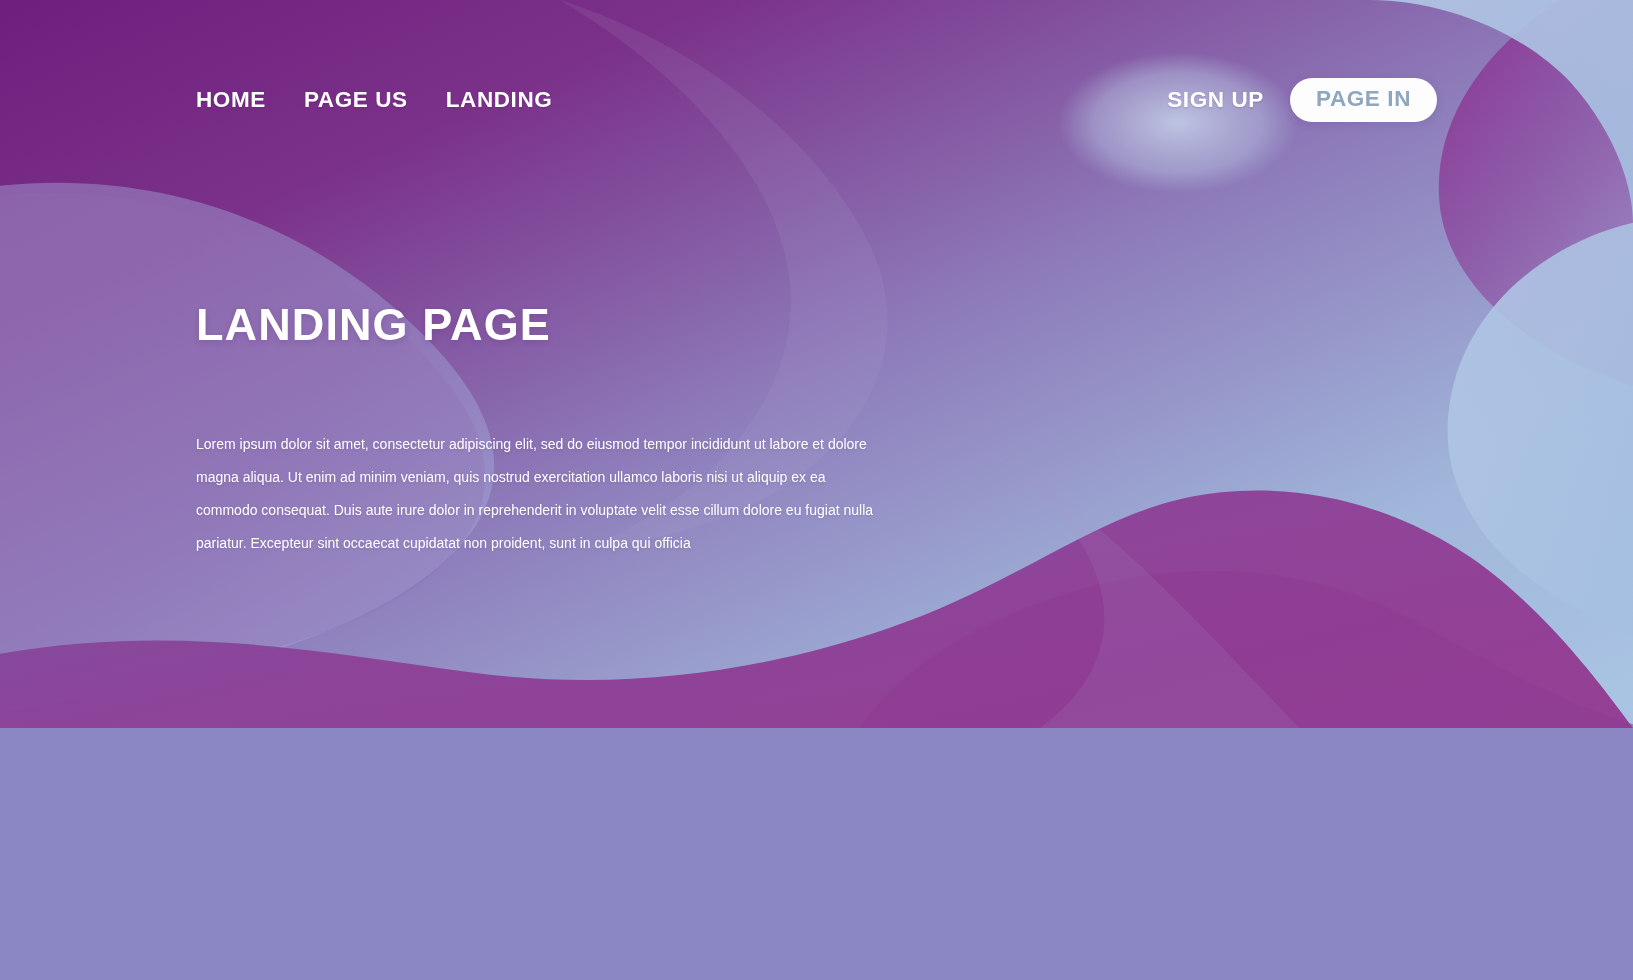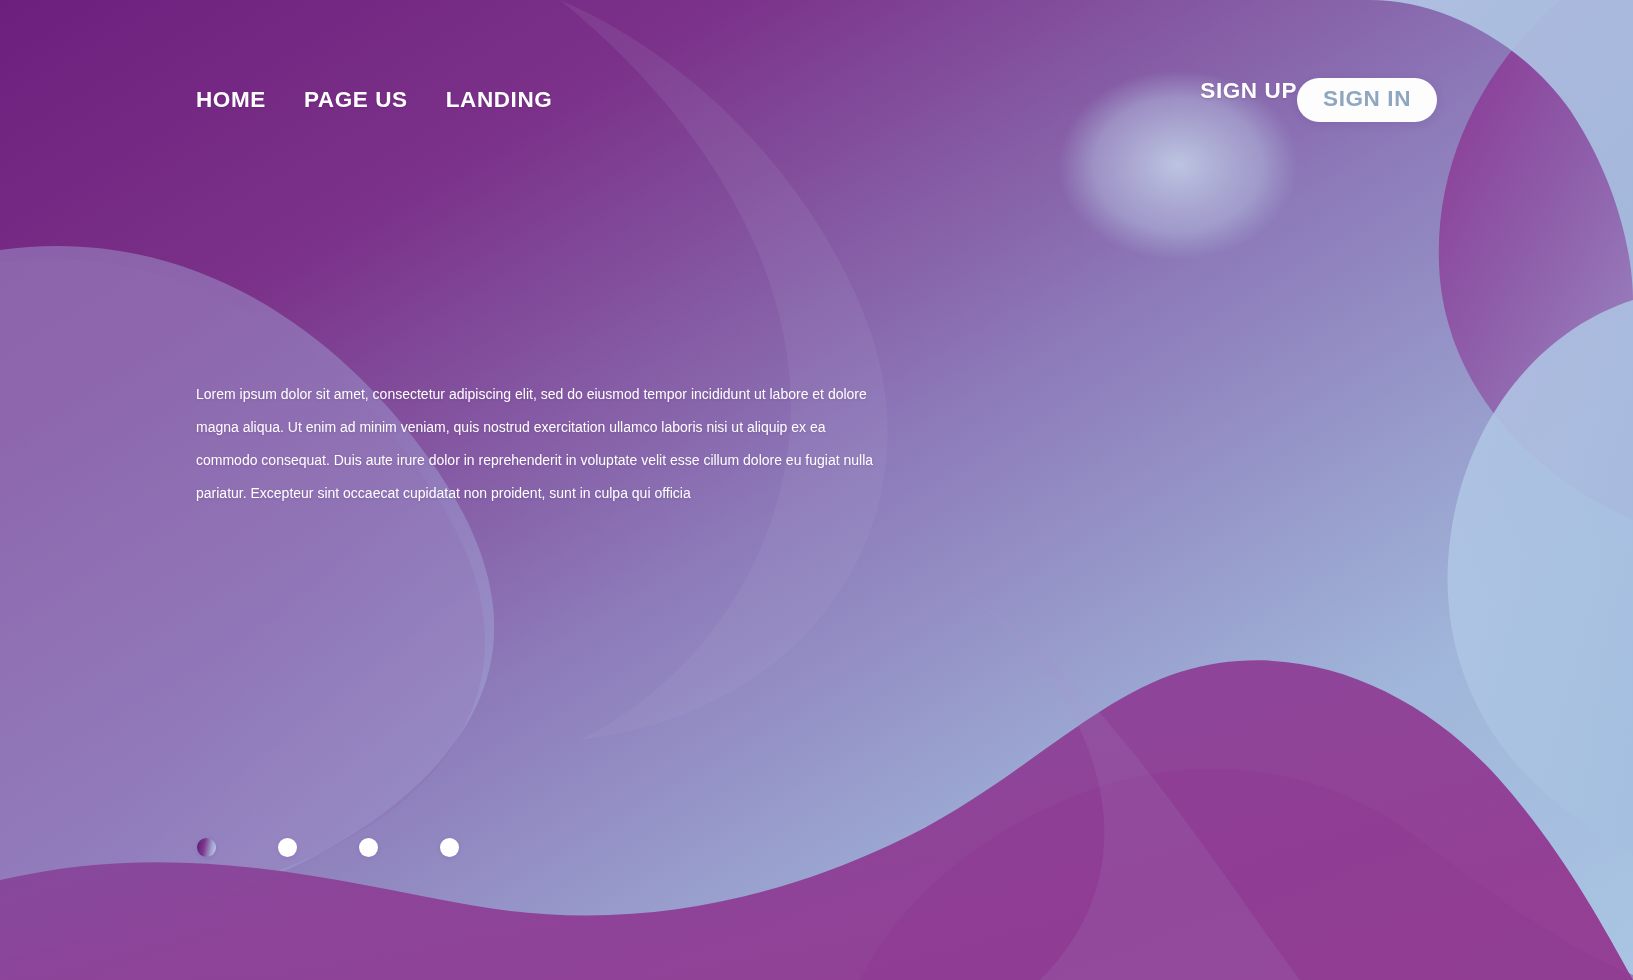--- a/index.html
+++ b/index.html
@@ -4,21 +4,21 @@
 <style>
   * { margin:0; padding:0; box-sizing:border-box; }
   html,body { width:1633px; height:980px; overflow:hidden; }
   body {
     font-family:"Liberation Sans", sans-serif;
     background:#8b86c4;
   }
   .stage {
     position:relative;
     width:1633px;
-    height:980px;
+    height:728px;
     overflow:hidden;
     background:linear-gradient(120deg,#6d1f7d 0%, #7e3a90 18%, #8d7ab9 45%, #9fb4d8 72%, #a8c3e2 100%);
   }
   .bg-layer { position:absolute; inset:0; width:100%; height:100%; }
 
   
   .nav {
     position:absolute;
     left:0; top:0;
     width:1633px;
@@ -32,21 +32,21 @@
   .nav-left { display:flex; align-items:center; gap:38px; }
   .nav-link {
     color:#ffffff;
     font-size:22.5px;
     font-weight:bold;
     letter-spacing:0.6px;
     text-decoration:none;
     white-space:nowrap;
     text-shadow:0 1px 2px rgba(60,20,80,.18);
   }
-  .nav-right { display:flex; }
+  .nav-right { display:flex; align-items:center; gap:26px; }
   .signup-link {
     color:#ffffff;
     font-size:22.5px;
     font-weight:bold;
     letter-spacing:0.6px;
     text-decoration:none;
     white-space:nowrap;
     text-shadow:0 1px 2px rgba(60,20,80,.18);
   }
   .signin-btn {
@@ -189,25 +189,26 @@
   </svg>
 
   <nav class="nav">
     <div class="nav-left">
       <a class="nav-link" href="#">HOME</a>
       <a class="nav-link" href="#">PAGE US</a>
       <a class="nav-link" href="#">LANDING</a>
     </div>
     <div class="nav-right">
       <a class="signup-link" href="#">SIGN UP</a>
-      <button class="signin-btn">SIGN IN</button>
+      <button class="signin-btn">PAGE IN</button>
     </div>
   </nav>
 
   <div class="hero">
+    <h1 class="hero-title">LANDING PAGE</h1>
     <p class="hero-text">Lorem ipsum dolor sit amet, consectetur adipiscing elit, sed do eiusmod tempor incididunt ut labore et dolore magna aliqua. Ut enim ad minim veniam, quis nostrud exercitation ullamco laboris nisi ut aliquip ex ea commodo consequat. Duis aute irure dolor in reprehenderit in voluptate velit esse cillum dolore eu fugiat nulla pariatur. Excepteur sint occaecat cupidatat non proident, sunt in culpa qui officia</p>
   </div>
 
   <div class="dots">
     <button class="dot active"></button>
     <button class="dot"></button>
     <button class="dot"></button>
     <button class="dot"></button>
   </div>
 

